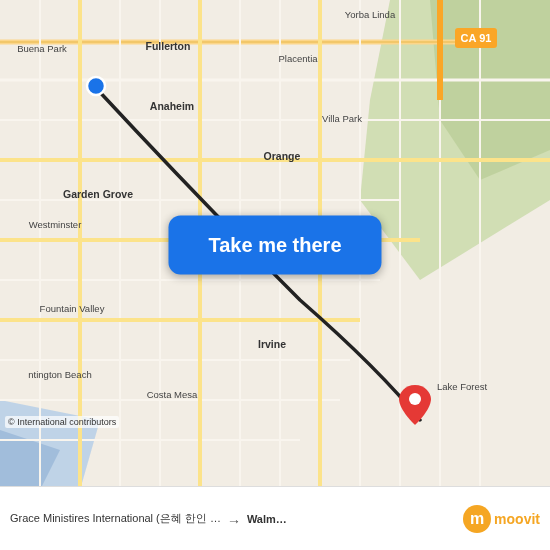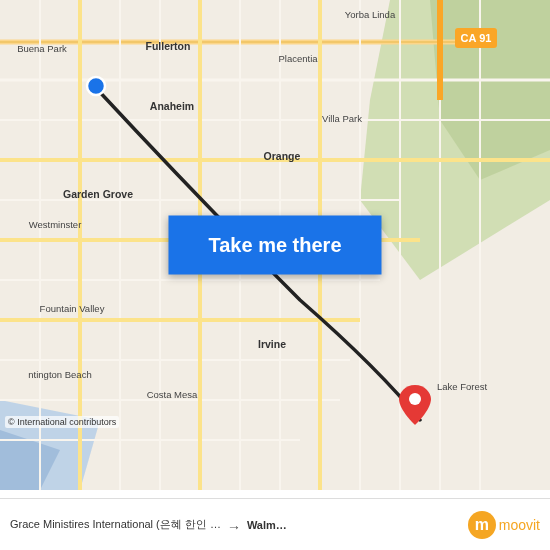--- a/index.html
+++ b/index.html
@@ -32,33 +32,33 @@
       top: 50%;
       left: 50%;
       transform: translate(-50%, -50%);
       z-index: 10;
     }
 
     .take-me-there-btn {
       background-color: #1a73e8;
       color: white;
       border: none;
-      border-radius: 0;
+      border-radius: 12px;
       padding: 18px 40px;
       font-size: 20px;
       font-weight: bold;
       cursor: pointer;
       box-shadow: 0 2px 8px rgba(0,0,0,0.3);
       white-space: nowrap;
     }
 
     
     #bottom-bar {
       width: 550px;
-      height: 52px;
+      height: 64px;
       background: white;
       display: flex;
       align-items: center;
       justify-content: space-between;
       padding: 0 10px;
       border-top: 1px solid #ddd;
       position: absolute;
       bottom: 0;
     }
 
@@ -115,21 +115,21 @@
       align-items: center;
       justify-content: center;
       color: white;
       font-size: 16px;
       font-weight: bold;
     }
 
     .moovit-text {
       font-size: 14px;
       color: #f5a623;
-      font-weight: normal;
+      font-weight: bold;
     }
 
     
     .osm-attribution {
       position: absolute;
       bottom: 62px;
       left: 5px;
       font-size: 9px;
       color: #333;
       background: rgba(255,255,255,0.7);

